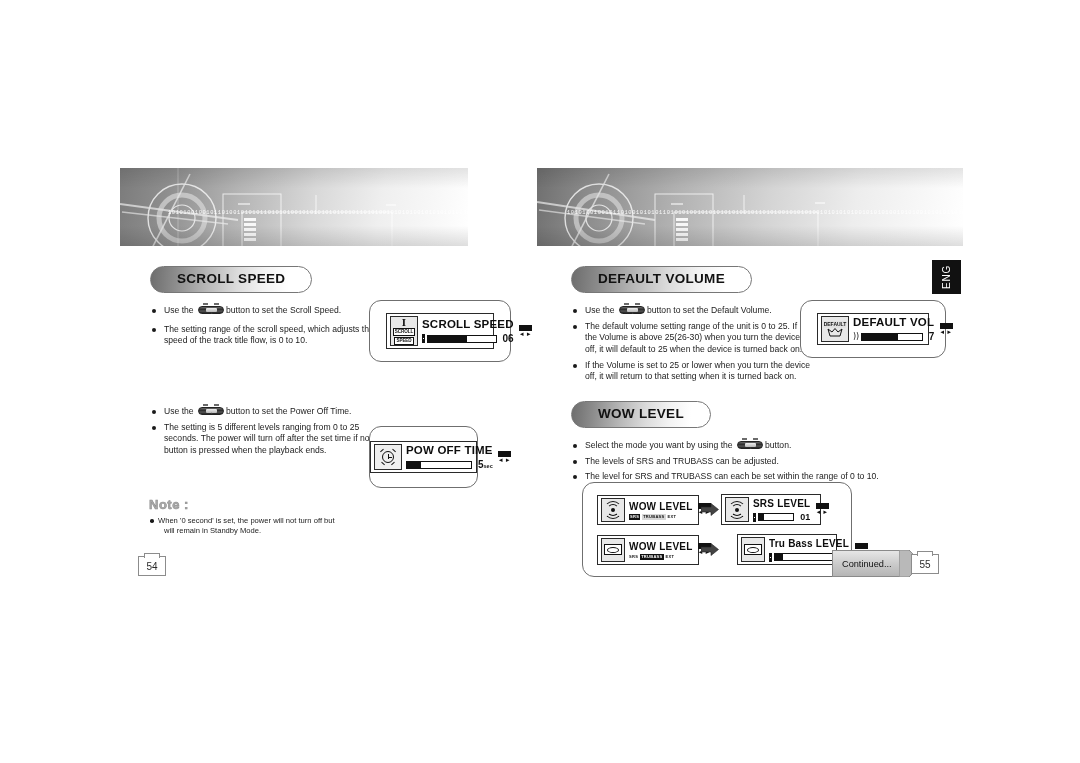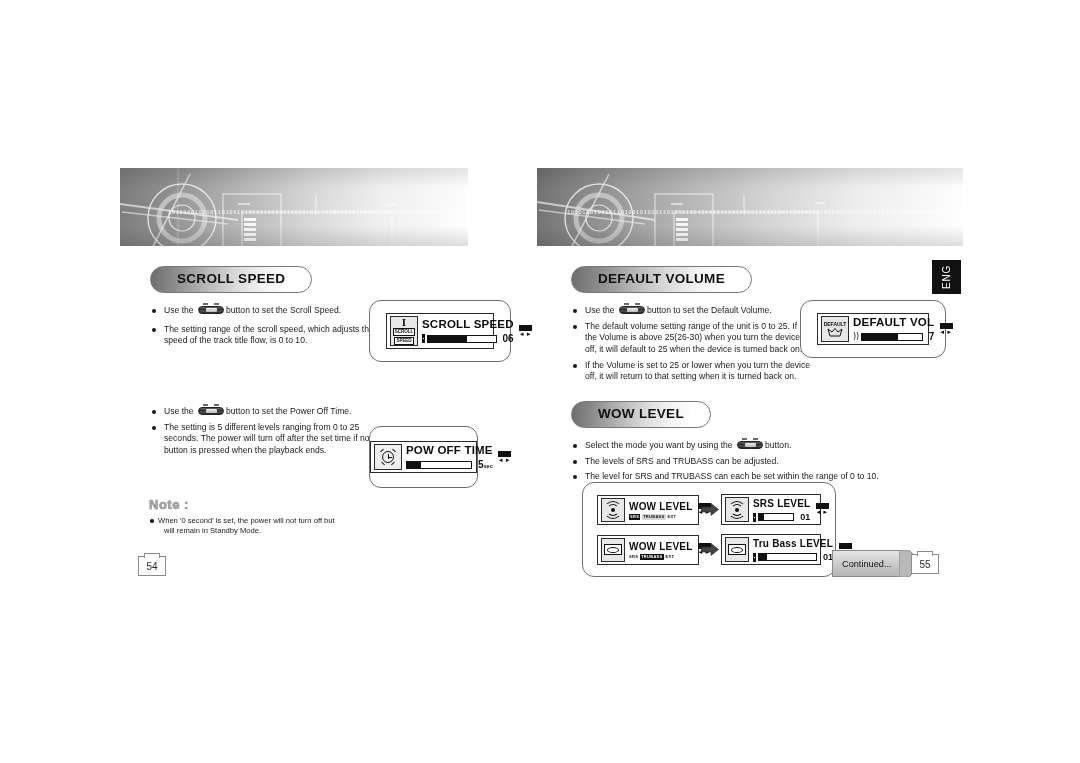--- a/index.html
+++ b/index.html
@@ -583,21 +583,21 @@
                 <div class="arrows">◄►</div>
             </div>
           </div>
 
           <div class="flow-arrow">
             <svg width="18" height="13" viewBox="0 0 18 13">
                 <path d="M0 4 L10 4 L10 0.5 L17.5 6.5 L10 12.5 L10 9 L0 9 Z" fill="#444" stroke="#222" stroke-width="0.6"></path>
               </svg>
           </div>
 
-          <div class="lcd" style="width:100px;">
+          <div class="lcd" style="width:100px;margin-left:16px;">
             <div class="lcd-icon" style="width:24px;">
               <div class="bass-ic">
                   <span class="cone"></span>
                   <span class="in1"></span>
                 </div>
             </div>
             <div class="lcd-body">
               <div class="lcd-title" style="font-size:10px;">Tru Bass LEVEL</div>
               <div class="lcd-meter">
                 <div class="meter-cap"></div>

